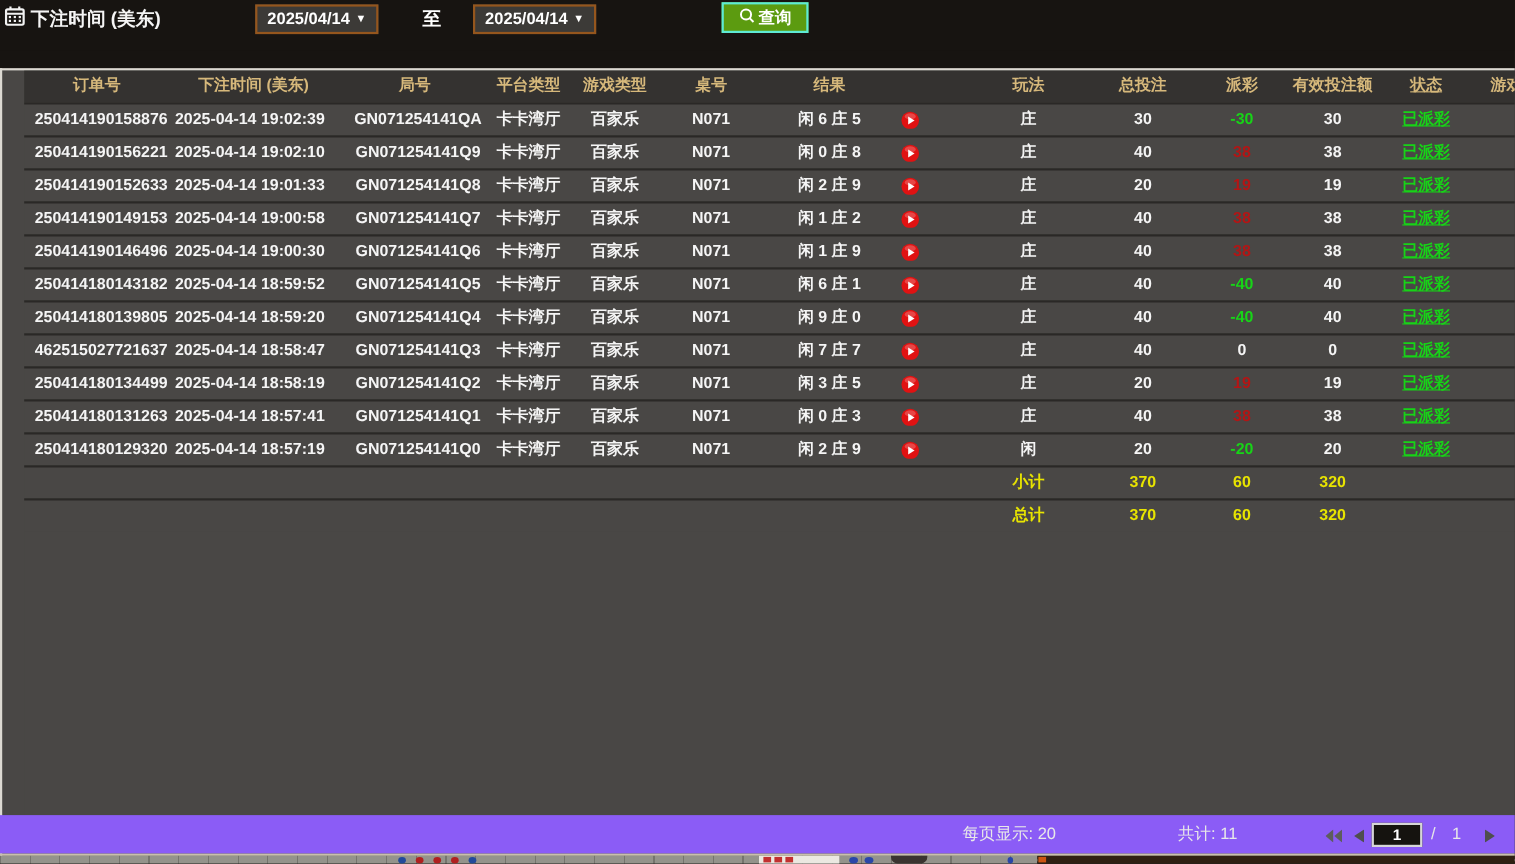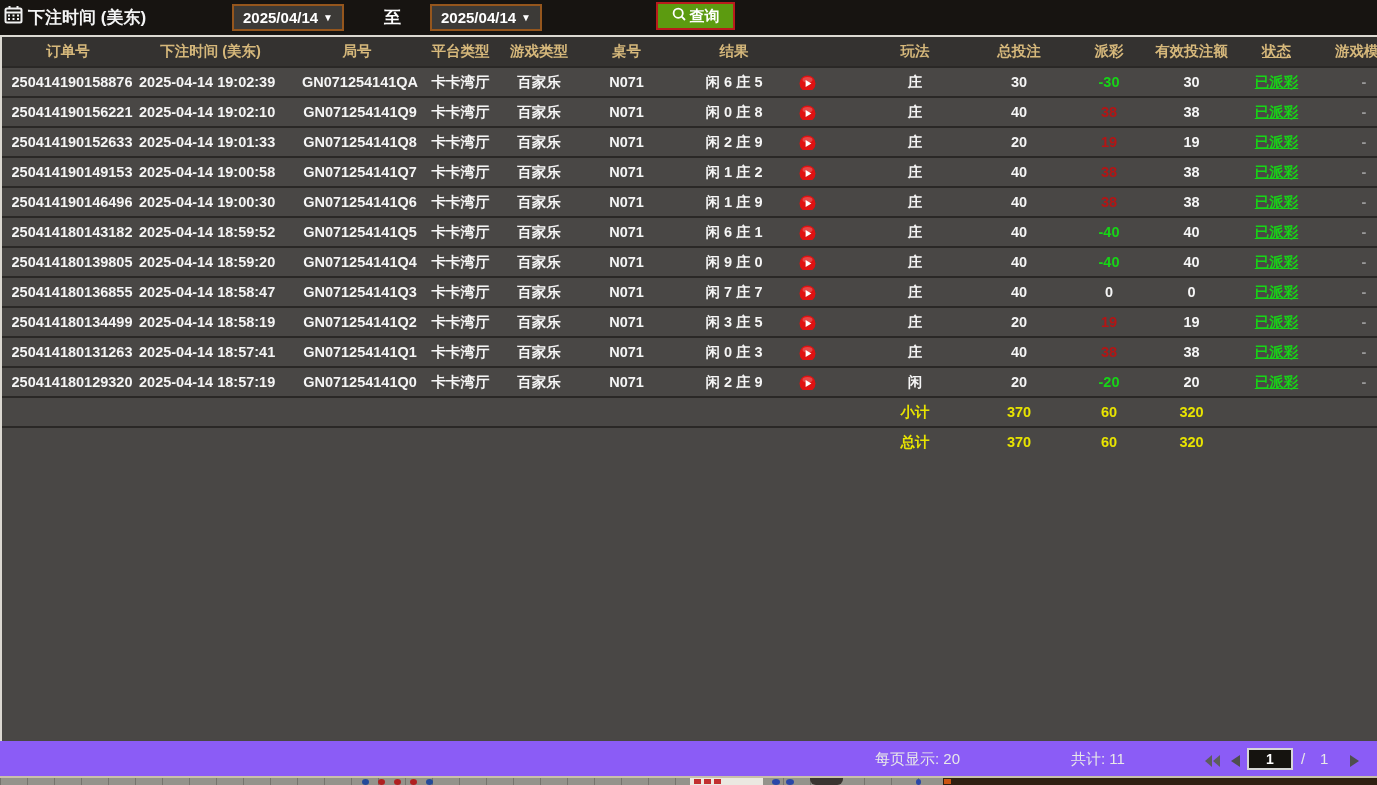--- a/index.html
+++ b/index.html
@@ -9,26 +9,26 @@
   
   .topbar { position:absolute; top:0; left:0; width:1377px; height:46px; background:#171411; }
   .title { position:absolute; left:4px; top:5px; display:flex; align-items:center; gap:5px;
            color:#f5f5f5; font-size:17px; font-weight:bold; }
   .datebox { position:absolute; top:4px; width:112px; height:27px; background:#3c3a37;
              border:2px solid #95561d; color:#fff; font-size:15px; font-weight:bold;
              display:flex; align-items:center; justify-content:center; gap:5px; cursor:pointer; }
   .datebox .arr { font-size:10px; }
   .to { position:absolute; left:384px; top:6px; color:#fff; font-size:17px; font-weight:bold; }
   .query { position:absolute; left:656px; top:2px; width:79px; height:28px; background:#5c9b10;
-           border:2px solid #b91c1c; color:#fff; font-size:15px; font-weight:bold;
+           border:2px solid #5eead4; color:#fff; font-size:15px; font-weight:bold;
            display:flex; align-items:center; justify-content:center; gap:3px; cursor:pointer; }
 
   
-  .table { position:absolute; top:35px; left:0; width:1377px; height:721px;
-           border:2px solid #dcd9d2; border-right:none; background:#494745; overflow:hidden; }
+  .table { position:absolute; top:62px; left:0; width:1377px; height:721px;
+           border:2px solid #dcd9d2; border-right:none; background:#494745; overflow:hidden;padding-left:20px; }
   .thead { display:flex; width:1407px; height:29px; line-height:29px; background:#343230;
            color:#d6b87b; font-size:14.5px; font-weight:bold; }
   .row { display:flex; width:1407px; height:30px; line-height:28px; background:#494745;
          border-top:2px solid #2a2826; color:#f5f5f5; font-size:14.5px; font-weight:bold; }
   .thead span, .row span { flex-shrink:0; display:block; text-align:center;
                            white-space:nowrap; overflow:hidden; }
   .c0 { width:132px; text-align:center; padding-left:8px; }
   .c1 { width:153px; text-align:left !important; padding-left:5px; }
   .c2 { width:140px; text-align:center; padding-left:6px; }
   .thead .c0, .thead .c1, .thead .c2 { text-align:center !important; padding-left:0; }
@@ -279,21 +279,21 @@
             </svg></span>
         </span>
     <span class="c8">庄</span>
     <span class="c9">40</span>
     <span class="c10 neg">-40</span>
     <span class="c11">40</span>
     <span class="c12 status">已派彩</span>
     <span class="c13 mode">-</span>
   </div>
       <div class="row">
-    <span class="c0">250414180136855</span>
+    <span class="c0">462515027721637</span>
     <span class="c1">2025-04-14 18:58:47</span>
     <span class="c2">GN071254141Q3</span>
     <span class="c3">卡卡湾厅</span>
     <span class="c4">百家乐</span>
     <span class="c5">N071</span>
     <span class="c6">闲 7 庄 7</span>
     <span class="c7">
           <span class="playbtn"><svg width="17" height="17" viewBox="0 0 17 17">
               <circle cx="8.5" cy="8.5" r="8" fill="#e01212"></circle>
               <ellipse cx="8.5" cy="4.8" rx="5" ry="2.8" fill="rgba(255,255,255,0.22)"></ellipse>

